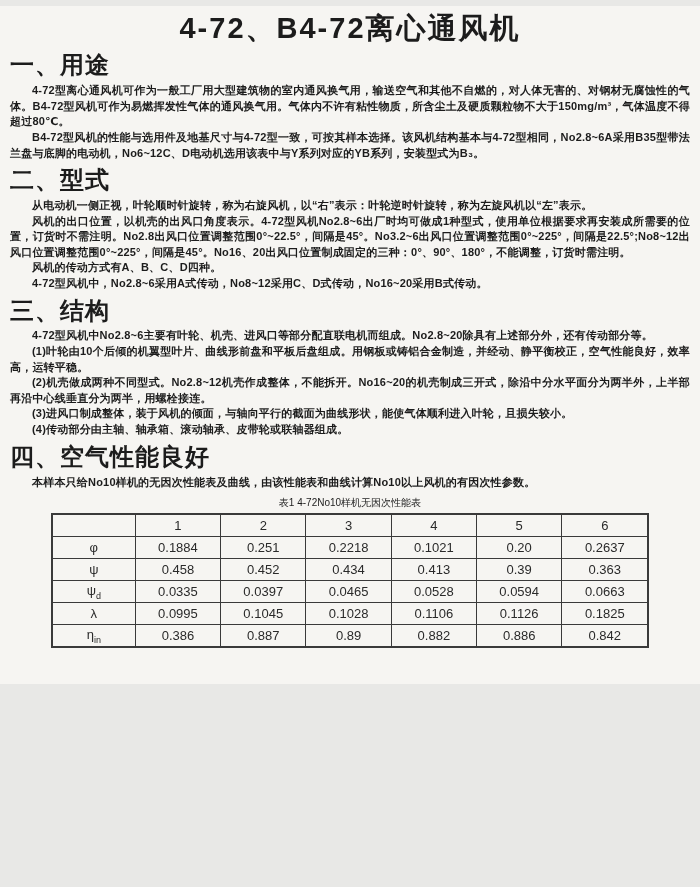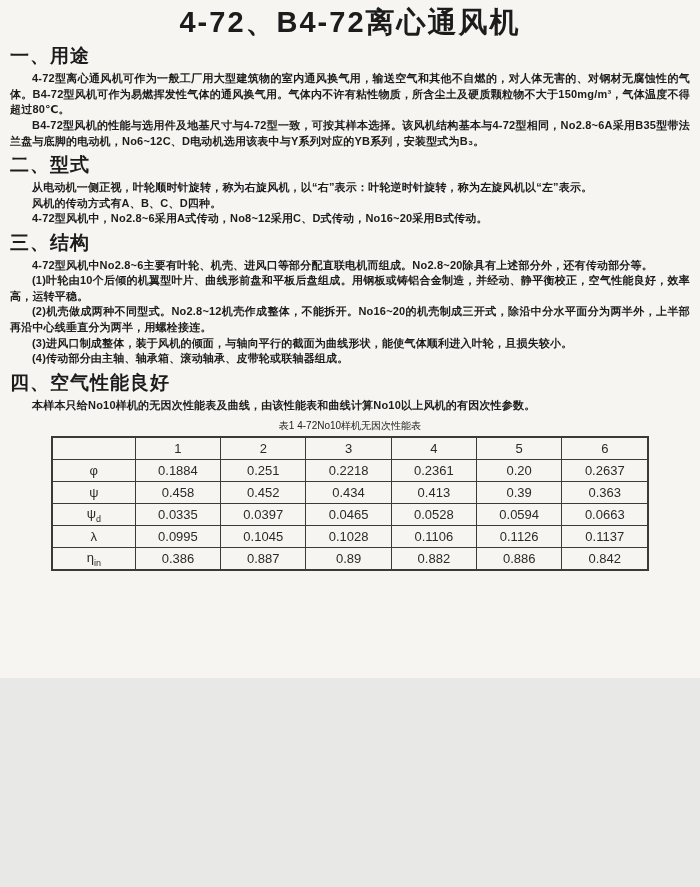--- a/index.html
+++ b/index.html
@@ -5,37 +5,37 @@
   html, body {
     margin: 0;
     padding: 0;
     background: #e8e8e6;
     font-family: "Liberation Sans", "DejaVu Sans", sans-serif;
   }
   .page {
     position: relative;
     width: 700px;
     height: 678px;
-    margin: 0 auto;
+    margin: 6px auto;
     background: #f6f5f2;
     color: #1c1c1c;
     box-sizing: border-box;
     padding: 6px 10px 4px 10px;
     overflow: hidden;
   }
   .doc-title {
     font-size: 29px;
     font-weight: bold;
     text-align: center;
     letter-spacing: 2px;
     margin: 0 0 6px 0;
     line-height: 1.15;
   }
   .section-heading {
-    font-size: 19px;
+    font-size: 24px;
     font-weight: bold;
     margin: 5px 0 3px 0;
     line-height: 1.2;
     letter-spacing: 1px;
   }
   .para {
     font-size: 11px;
     line-height: 1.42;
     margin: 0;
     text-indent: 2em;
@@ -76,20 +76,21 @@
 
   <div>
     <h2 class="section-heading">一、用途</h2>
     <p class="para">4-72型离心通风机可作为一般工厂用大型建筑物的室内通风换气用，输送空气和其他不自燃的，对人体无害的、对钢材无腐蚀性的气体。B4-72型风机可作为易燃挥发性气体的通风换气用。气体内不许有粘性物质，所含尘土及硬质颗粒物不大于150mg/m³，气体温度不得超过80℃。</p>
     <p class="para">B4-72型风机的性能与选用件及地基尺寸与4-72型一致，可按其样本选择。该风机结构基本与4-72型相同，No2.8~6A采用B35型带法兰盘与底脚的电动机，No6~12C、D电动机选用该表中与Y系列对应的YB系列，安装型式为B₃。</p>
   </div>
 
   <div>
     <h2 class="section-heading">二、型式</h2>
     <p class="para">从电动机一侧正视，叶轮顺时针旋转，称为右旋风机，以“右”表示：叶轮逆时针旋转，称为左旋风机以“左”表示。</p>
+    <p class="para">风机的出口位置，以机壳的出风口角度表示。4-72型风机No2.8~6出厂时均可做成1种型式，使用单位根据要求再安装成所需要的位置，订货时不需注明。No2.8出风口位置调整范围0°~22.5°，间隔是45°。No3.2~6出风口位置调整范围0°~225°，间隔是22.5°;No8~12出风口位置调整范围0°~225°，间隔是45°。No16、20出风口位置制成固定的三种：0°、90°、180°，不能调整，订货时需注明。</p>
     <p class="para">风机的传动方式有A、B、C、D四种。</p>
     <p class="para">4-72型风机中，No2.8~6采用A式传动，No8~12采用C、D式传动，No16~20采用B式传动。</p>
   </div>
 
   <div>
     <h2 class="section-heading">三、结构</h2>
     <p class="para">4-72型风机中No2.8~6主要有叶轮、机壳、进风口等部分配直联电机而组成。No2.8~20除具有上述部分外，还有传动部分等。</p>
     <p class="para">(1)叶轮由10个后倾的机翼型叶片、曲线形前盘和平板后盘组成。用钢板或铸铝合金制造，并经动、静平衡校正，空气性能良好，效率高，运转平稳。</p>
     <p class="para">(2)机壳做成两种不同型式。No2.8~12机壳作成整体，不能拆开。No16~20的机壳制成三开式，除沿中分水平面分为两半外，上半部再沿中心线垂直分为两半，用螺栓接连。</p>
     <p class="para">(3)进风口制成整体，装于风机的倾面，与轴向平行的截面为曲线形状，能使气体顺利进入叶轮，且损失较小。</p>
@@ -114,21 +115,21 @@
           <th>5</th>
           <th>6</th>
         </tr>
     </thead>
     <tbody>
         <tr>
           <td class="sym-cell"><span>φ</span></td>
           <td>0.1884</td>
           <td>0.251</td>
           <td>0.2218</td>
-          <td>0.2361</td>
+          <td>0.1021</td>
           <td>0.20</td>
           <td>0.2637</td>
         </tr>
         <tr>
           <td class="sym-cell"><span>ψ</span></td>
           <td>0.458</td>
           <td>0.452</td>
           <td>0.434</td>
           <td>0.413</td>
           <td>0.39</td>
@@ -143,21 +144,21 @@
           <td>0.0594</td>
           <td>0.0663</td>
         </tr>
         <tr>
           <td class="sym-cell"><span>λ</span></td>
           <td>0.0995</td>
           <td>0.1045</td>
           <td>0.1028</td>
           <td>0.1106</td>
           <td>0.1126</td>
-          <td>0.1137</td>
+          <td>0.1825</td>
         </tr>
         <tr>
           <td class="sym-cell"><span>η</span><sub>in</sub></td>
           <td>0.386</td>
           <td>0.887</td>
           <td>0.89</td>
           <td>0.882</td>
           <td>0.886</td>
           <td>0.842</td>
         </tr>

